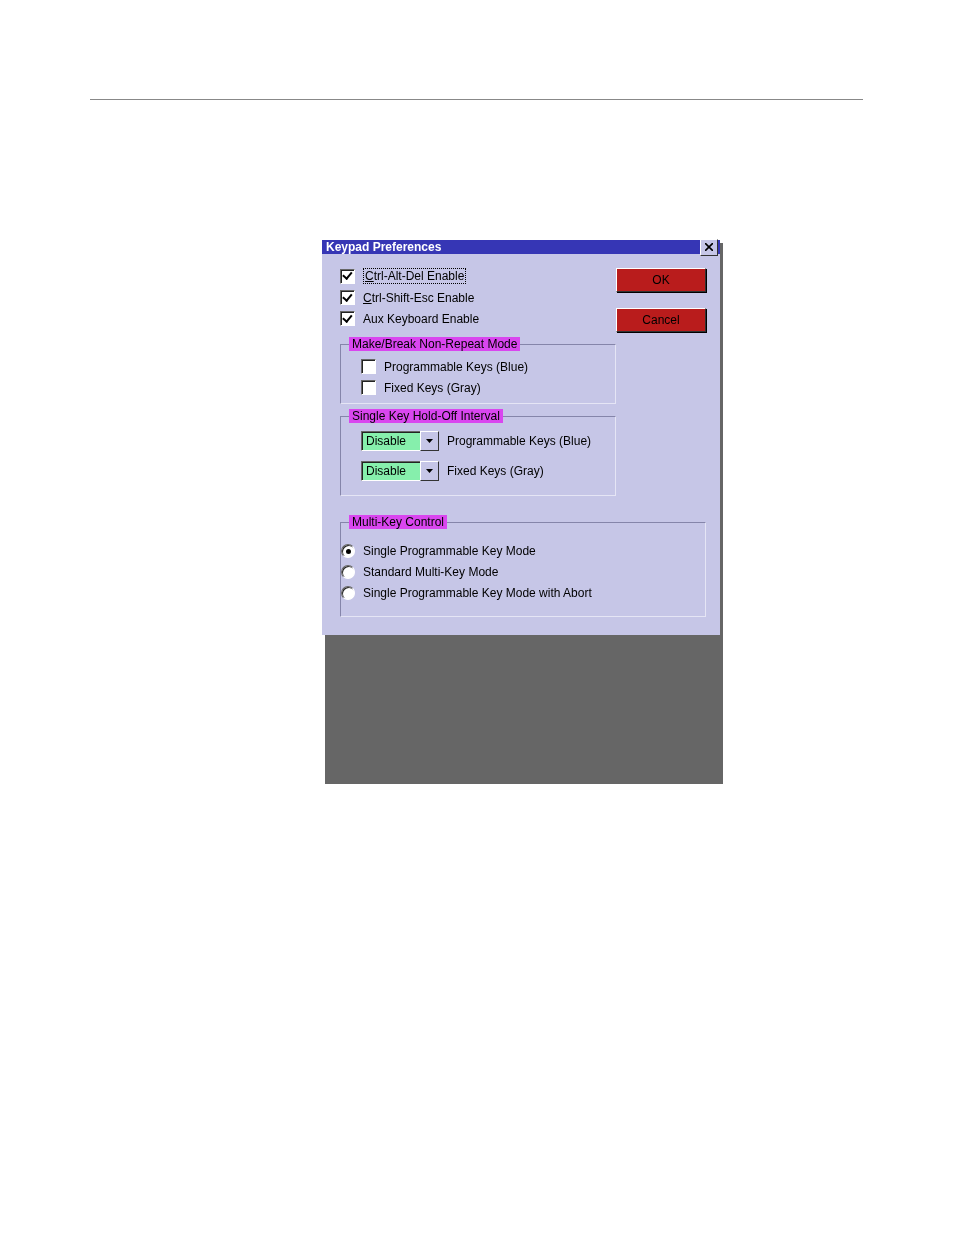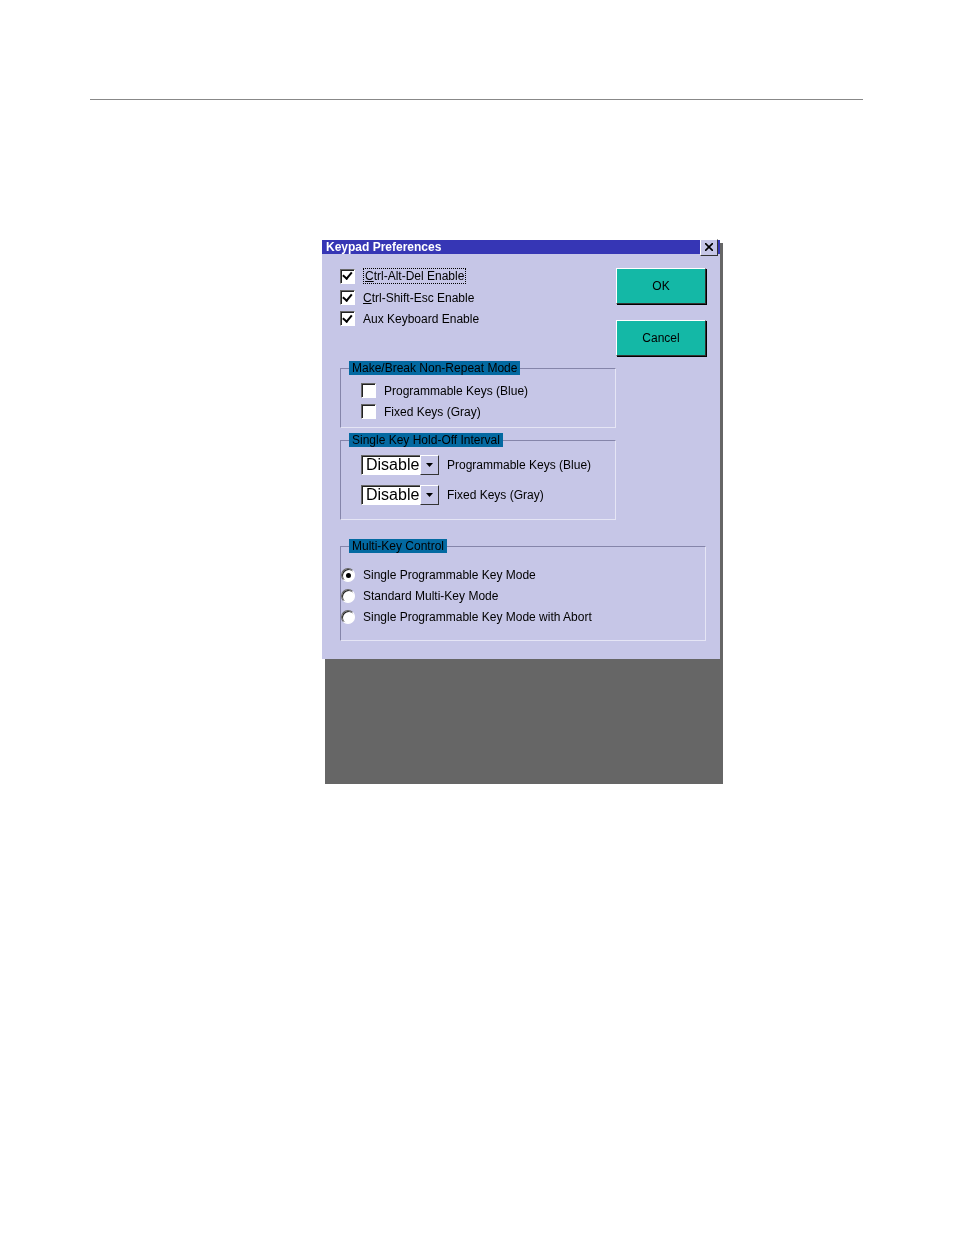--- a/index.html
+++ b/index.html
@@ -82,22 +82,22 @@
     flex: 1;
   }
   .btn-col {
     width: 90px;
     display: flex;
     flex-direction: column;
     gap: 16px;
     padding-top: 0;
   }
   .win-button {
-    height: 36px;
-    background: #14b8a6;
+    height: 24px;
+    background: #b91c1c;
     border-top: 1px solid #fff;
     border-left: 1px solid #fff;
     border-right: 1px solid #333;
     border-bottom: 1px solid #333;
     box-shadow: 1px 1px 0 #000;
     color: #000;
     font-family: inherit;
     font-size: 12px;
     text-align: center;
     line-height: 22px;
@@ -163,21 +163,21 @@
     border-right-color: #e5e5f5;
     border-bottom-color: #e5e5f5;
     position: relative;
     margin-top: 12px;
     padding: 14px 12px 10px 20px;
   }
   .groupbox-legend {
     position: absolute;
     top: -8px;
     left: 8px;
-    background: #0369a1;
+    background: #d946ef;
     padding: 0 3px;
     font-size: 12px;
   }
   .dotted-focus {
     border: 1px dotted #000;
     padding: 0 1px;
   }
   .underline-accel {
     text-decoration: underline;
     text-decoration-skip-ink: none;
@@ -189,24 +189,24 @@
     margin-right: 6px;
     vertical-align: middle;
   }
   .combo-field {
     width: 50px;
     border-top: 1px solid #666;
     border-left: 1px solid #666;
     border-right: none;
     border-bottom: 1px solid #fff;
     box-shadow: inset 1px 1px 0 #222;
-    background: #ffffff;
+    background: #86efac;
     padding: 0 4px;
     font-family: inherit;
-    font-size: 16px;
+    font-size: 12px;
     line-height: 18px;
     color: #000;
   }
   .combo-btn {
     width: 17px;
     background: #C6C6E7;
     border-top: 1px solid #fff;
     border-left: 1px solid #fff;
     border-right: 1px solid #333;
     border-bottom: 1px solid #333;

